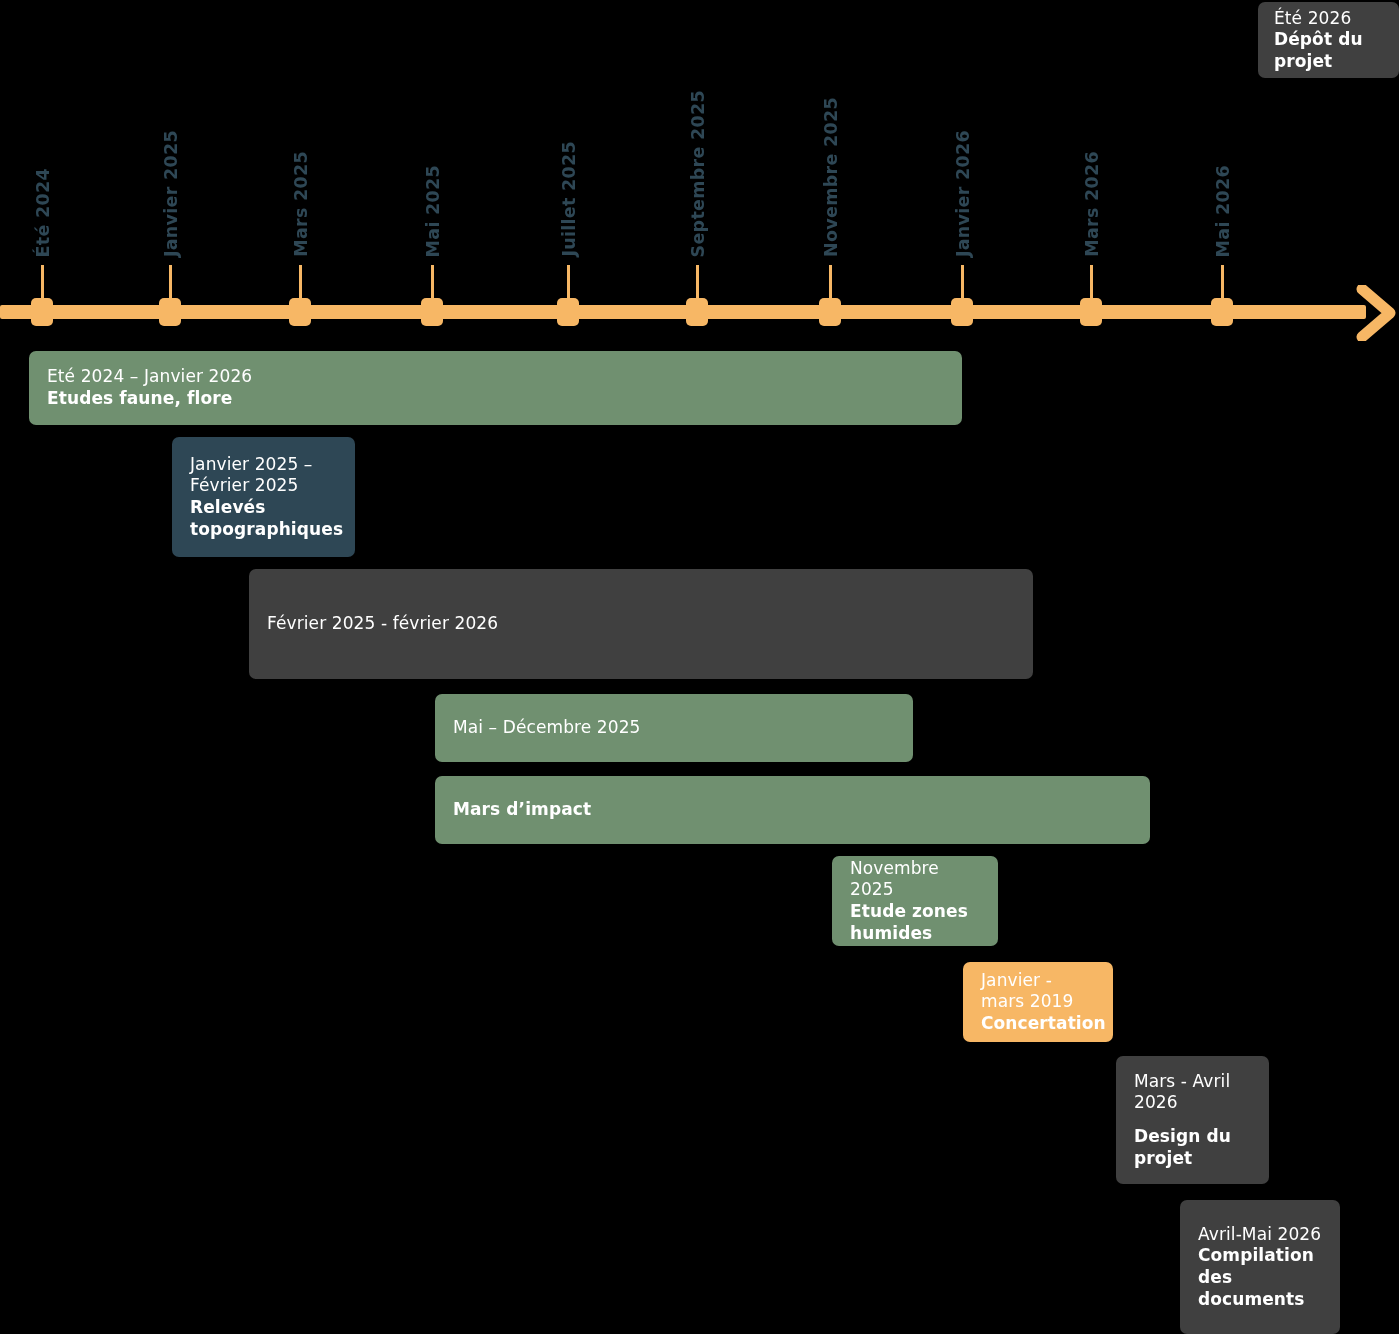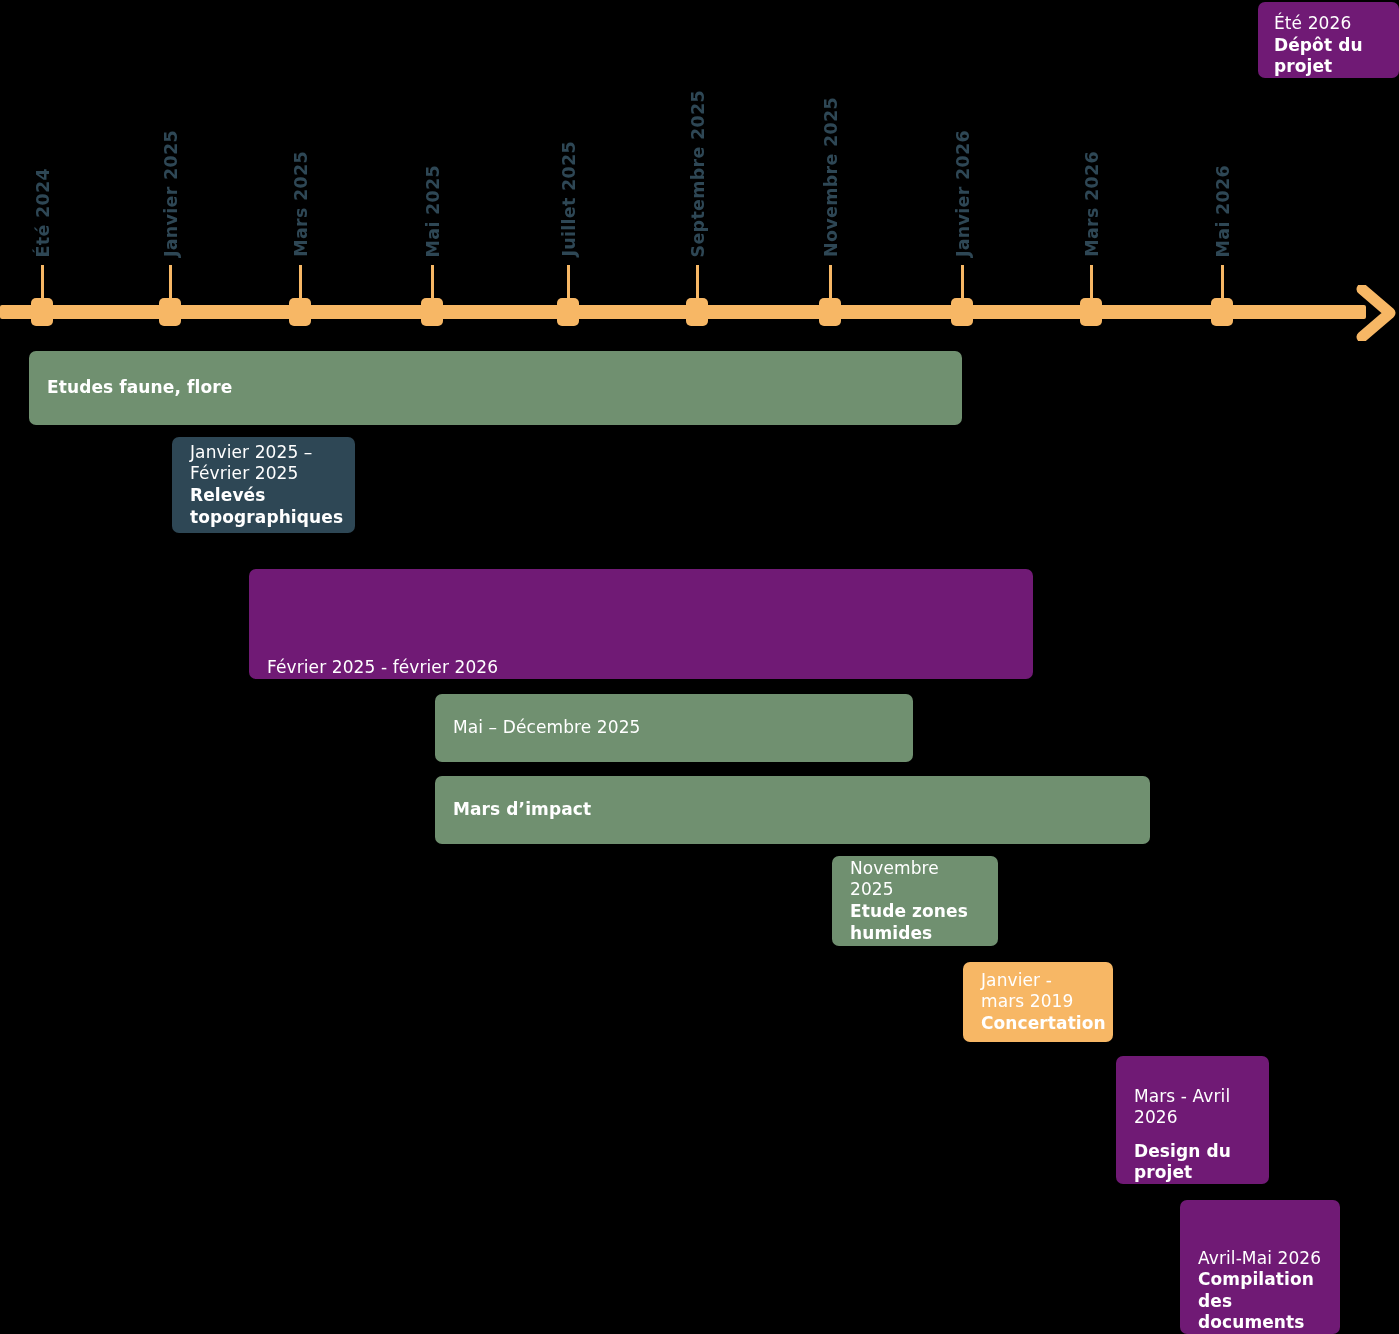--- a/index.html
+++ b/index.html
@@ -46,21 +46,21 @@
   .bar .period{
     color:#ffffff;font-size:17px;font-weight:400;line-height:1.27;
     letter-spacing:0.1px;
   }
   .bar .title{
     color:#ffffff;font-size:17px;font-weight:bold;line-height:1.27;
     letter-spacing:0.1px;
   }
   .bar.c-green{background:#709070;}
   .bar.c-slate{background:#2e4755;}
-  .bar.c-terracotta{background:#701a75;justify-content:flex-end;}
+  .bar.c-terracotta{background:#404040;}
   .bar.c-orange{background:#f7b765;}
 </style>
 </head>
 <body>
 
 <div id="stage">
 
   <div class="axis-line" style="width: 1366px;"></div>
 
   <div class="axis-arrow" style="left:1356px;">
@@ -137,23 +137,24 @@
         <div class="tick-label-wrap" style="height: 257px; top: 0px;">
           <div class="tick-label">Mai 2026</div>
         </div>
         <div class="tick-stem" style="top: 265px; height: 33px;"></div>
         <div class="tick-marker"></div>
       </div>
     </div>
 
   <div id="bars-layer">
       <div class="bar c-green" style="left: 29px; top: 351px; width: 933px; height: 74px;">
+        <div class="period">Eté 2024 – Janvier 2026</div>
         <div class="title">Etudes faune, flore</div>
       </div>
-      <div class="bar c-slate" style="left: 172px; top: 437px; width: 183px; height: 96px;">
+      <div class="bar c-slate" style="left: 172px; top: 437px; width: 183px; height: 120px;">
         <div class="period">Janvier 2025 – Février 2025</div>
         <div class="title">Relevés topographiques</div>
       </div>
       <div class="bar c-terracotta" style="left: 249px; top: 569px; width: 784px; height: 110px;">
         <div class="period">Février 2025 - février 2026</div>
       </div>
       <div class="bar c-green" style="left: 435px; top: 694px; width: 478px; height: 68px; gap: 44px;">
         <div class="period">Mai – Décembre 2025</div>
       </div>
       <div class="bar c-green" style="left: 435px; top: 776px; width: 715px; height: 68px;">

